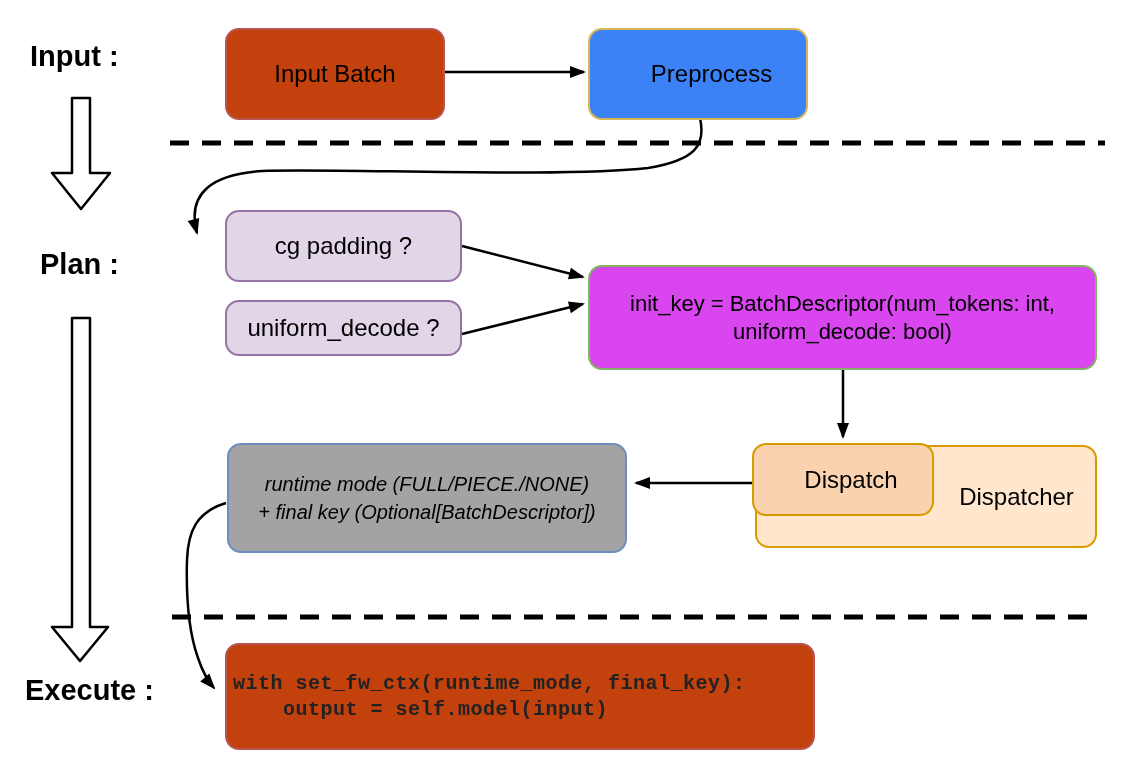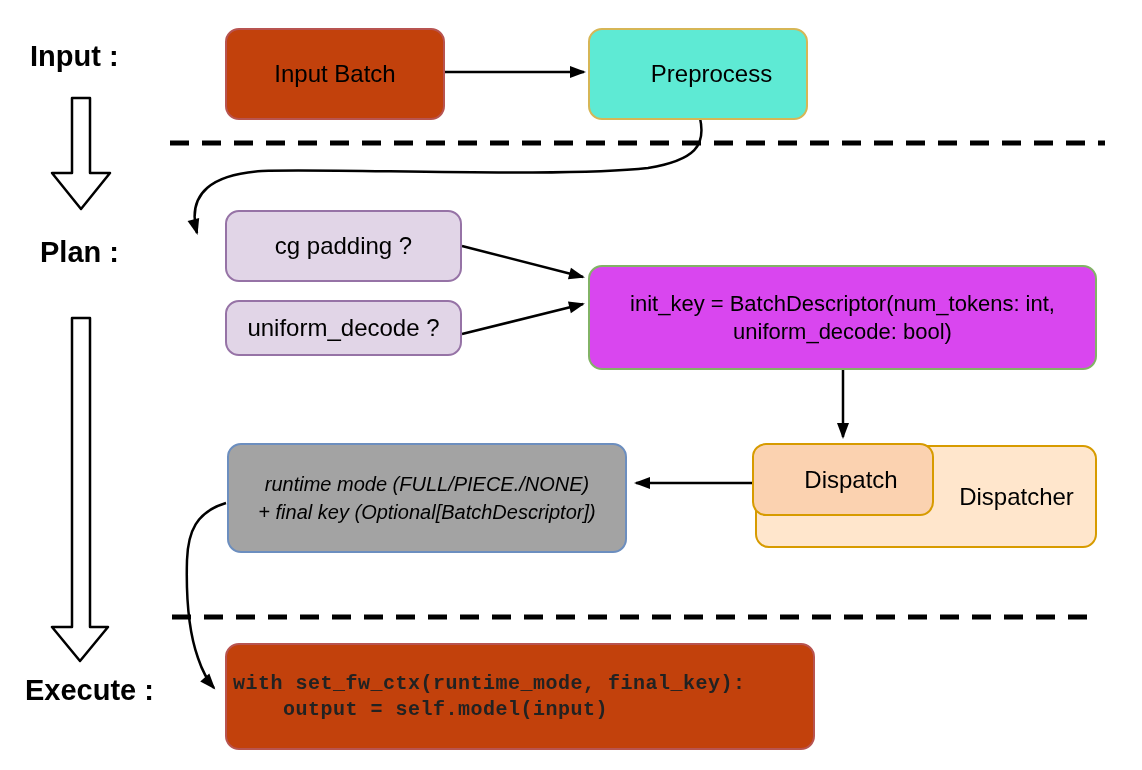--- a/index.html
+++ b/index.html
@@ -11,21 +11,21 @@
   .node{
     position:absolute;box-sizing:border-box;border:2px solid #000;border-radius:14px;
     display:flex;flex-direction:column;align-items:center;justify-content:center;
     text-align:center;line-height:1.25;
   }
   .stage-label{
     position:absolute;font-weight:bold;font-size:29px;color:#000;white-space:nowrap;
   }
   .nl{white-space:nowrap;}
   .red    {background:#c2410c;border-color:#b85450;}
-  .yellow {background:#5eead4;border-color:#d6b656;padding-left:27px;}
+  .yellow {background:#3b82f6;border-color:#d6b656;padding-left:27px;}
   .purple {background:#e1d5e7;border-color:#9673a6;}
   .green  {background:#d946ef;border-color:#82b366;margin-top:37px;}
   .blue   {background:#a3a3a3;border-color:#6c8ebf;font-style:italic;}
   .peach-outer{background:#ffe6cc;border-color:#d79b00;}
   .peach-inner{background:#fbd2b0;border-color:#d79b00;}
 
   #n-input-batch {left:225px;top:28px;width:220px;height:92px;font-size:24px;}
   #n-preprocess  {left:588px;top:28px;width:220px;height:92px;font-size:24px;}
   #n-cg-padding  {left:225px;top:210px;width:237px;height:72px;font-size:24px;}
   #n-uniform     {left:225px;top:300px;width:237px;height:56px;font-size:24px;}
@@ -35,21 +35,21 @@
     display:flex;flex-direction:column;align-items:center;justify-content:center;}
   #n-dispatch    {left:752px;top:443px;width:182px;height:73px;font-size:24px;z-index:2;padding-left:16px;}
   #n-runtime     {left:227px;top:443px;width:400px;height:110px;font-size:20px;line-height:28px;}
   #n-exec-code   {left:225px;top:643px;width:590px;height:107px;
     align-items:flex-start;justify-content:center;padding-left:6px;
     font-family:"Liberation Mono",monospace;font-size:20px;letter-spacing:0.5px;
     line-height:26px;color:#222;text-align:left;font-weight:bold;}
   #n-exec-code .code-line{white-space:pre;}
 
   #lbl-input  {left:30px;top:40px;}
-  #lbl-plan   {left:40px;top:236px;}
+  #lbl-plan   {left:40px;top:248px;}
   #lbl-execute{left:25px;top:674px;}
 </style>
 </head>
 <body>
 
 <div id="canvas">
 
   <svg id="wires" viewBox="0 0 1142 770" xmlns="http://www.w3.org/2000/svg">
     <defs>
       <marker id="ah" markerUnits="userSpaceOnUse" markerWidth="18" markerHeight="14" refX="15" refY="7" orient="auto">

